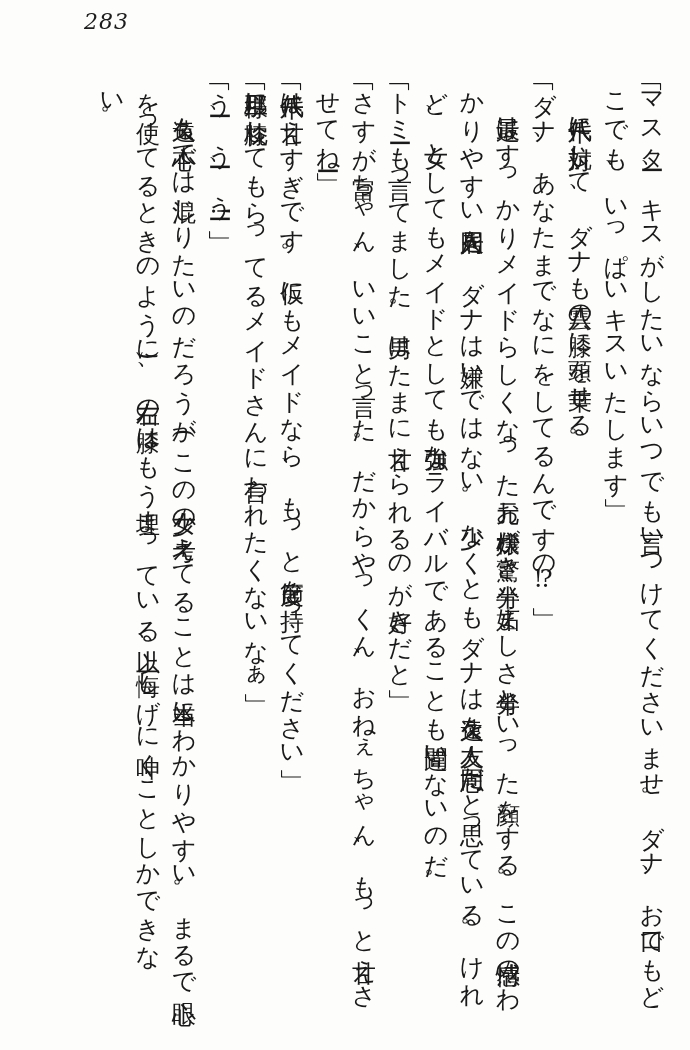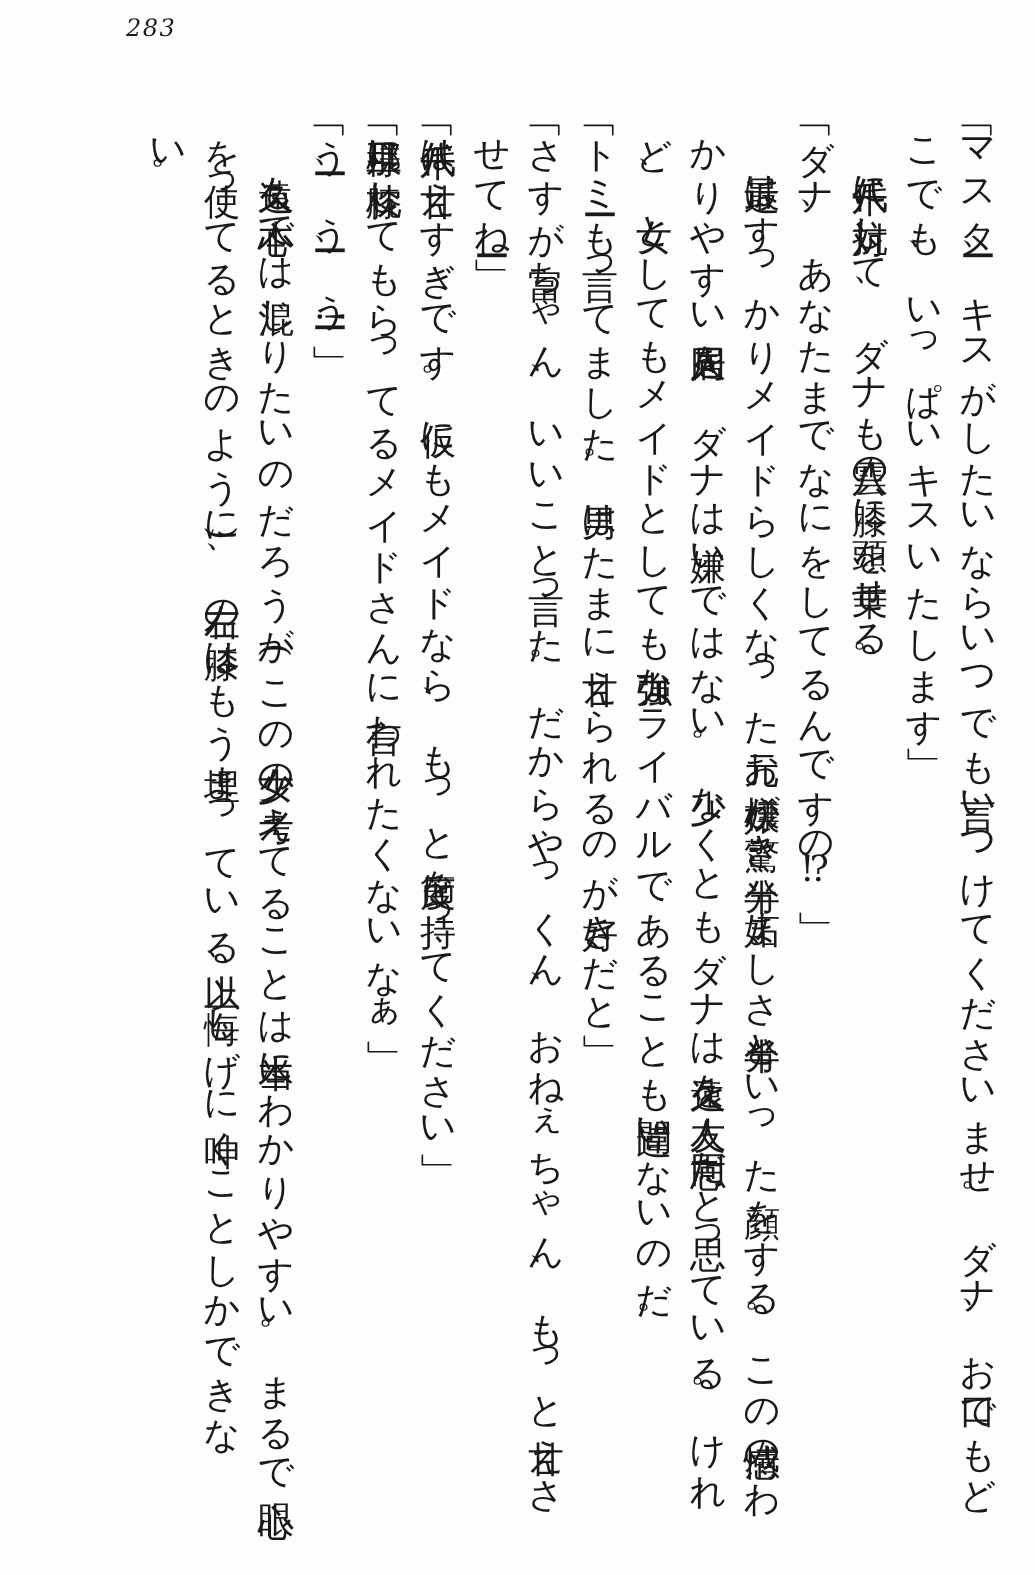--- a/index.html
+++ b/index.html
@@ -16,21 +16,21 @@
   .page {
     position: relative;
     width: 690px;
     height: 1050px;
     background: #fdfdfb;
   }
   .page-number {
     position: absolute;
     top: 9px;
     left: 84px;
-    font-size: 16px;
+    font-size: 22px;
     font-style: italic;
     color: #1c1c1c;
     letter-spacing: 1px;
   }
   .text-block {
     position: absolute;
     top: 76px;
     right: 20px;
     width: 622px;
     height: 924px;           

